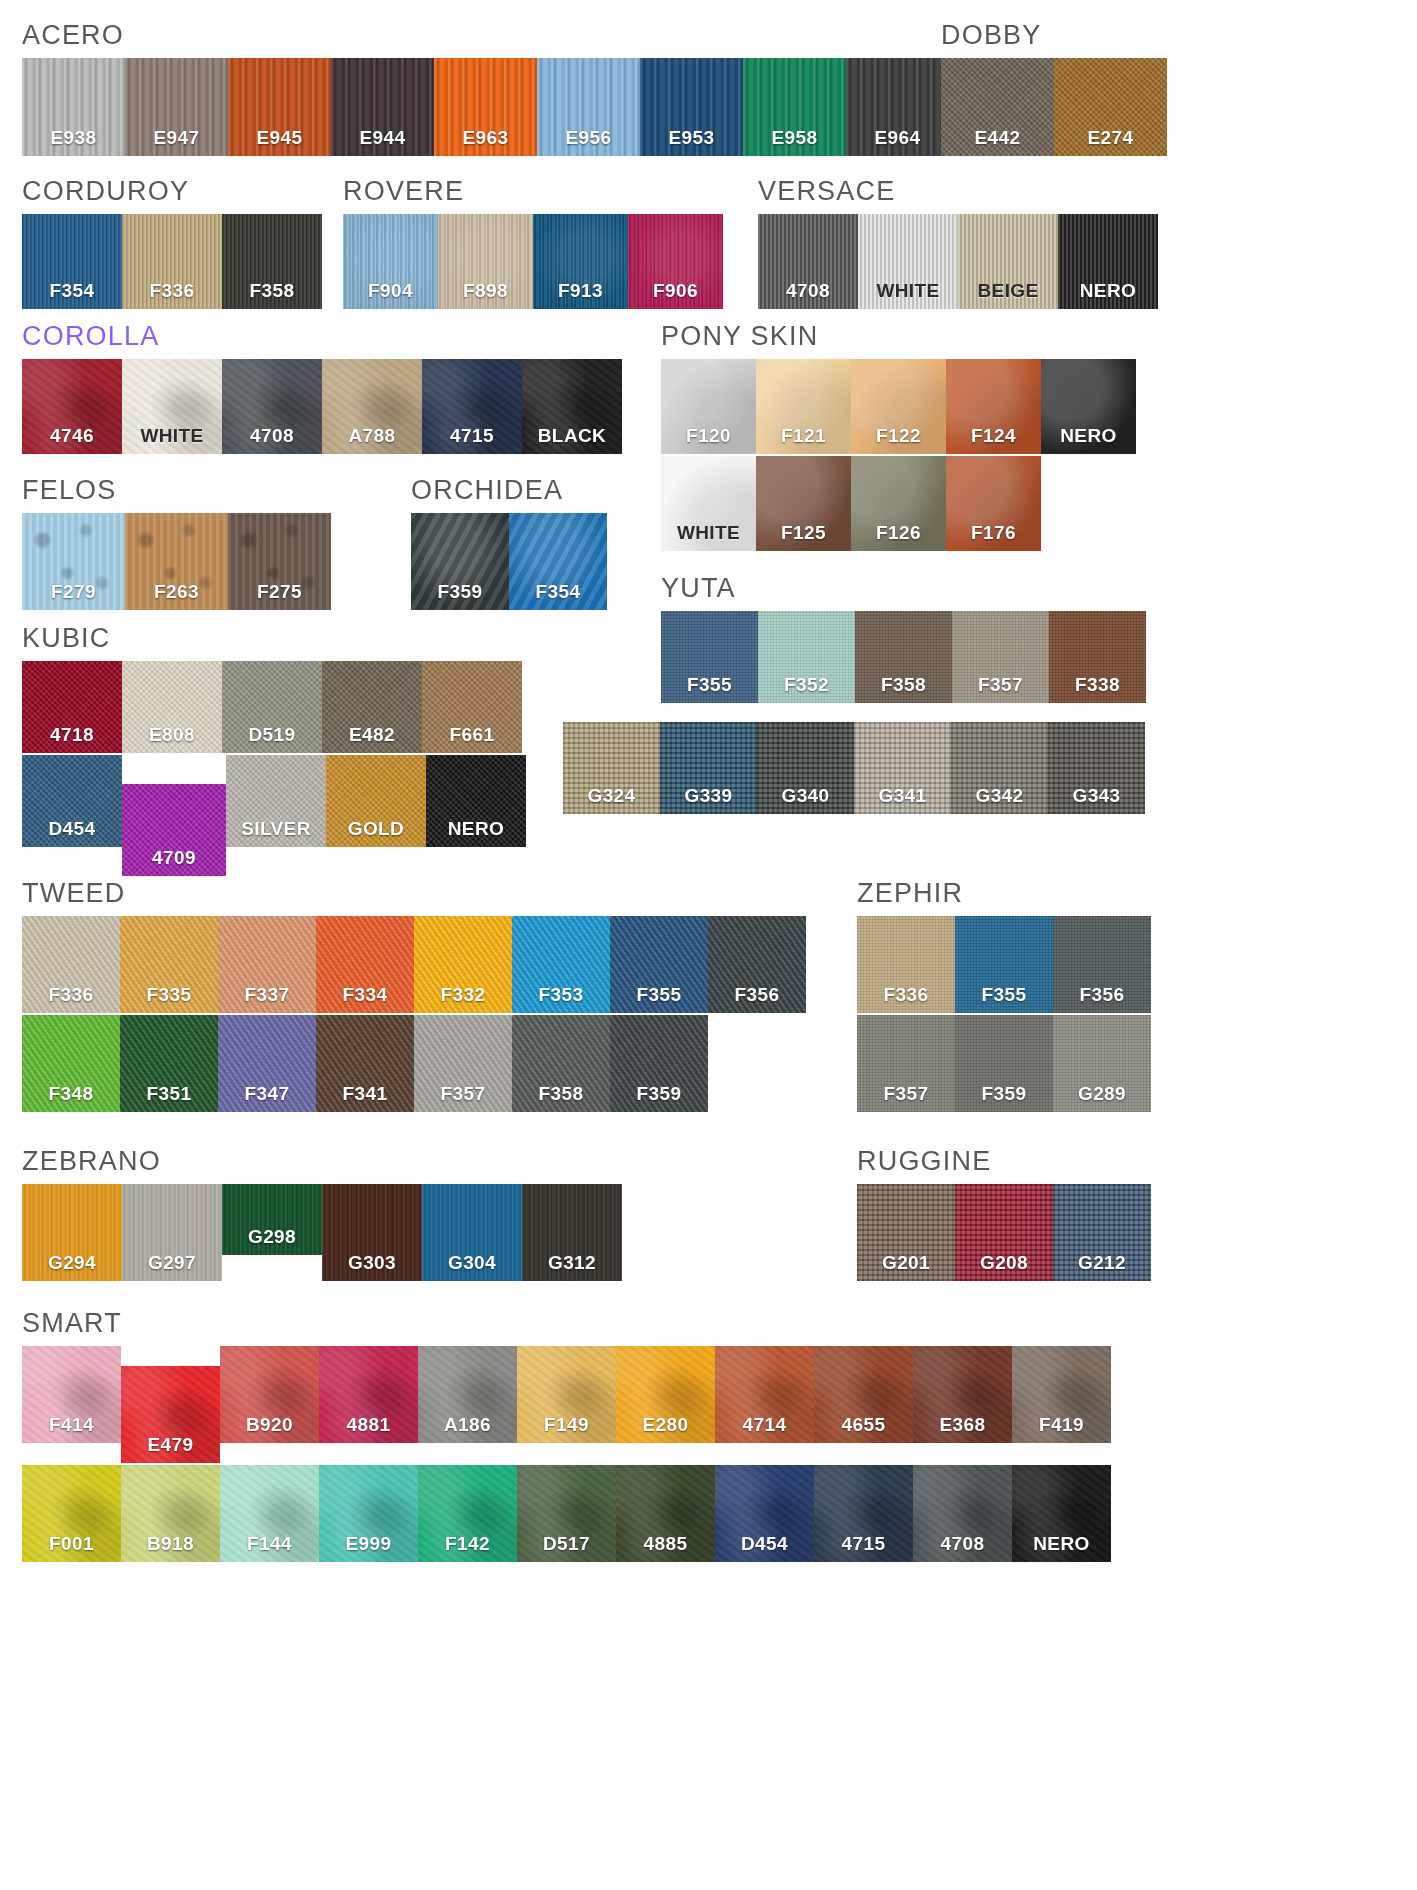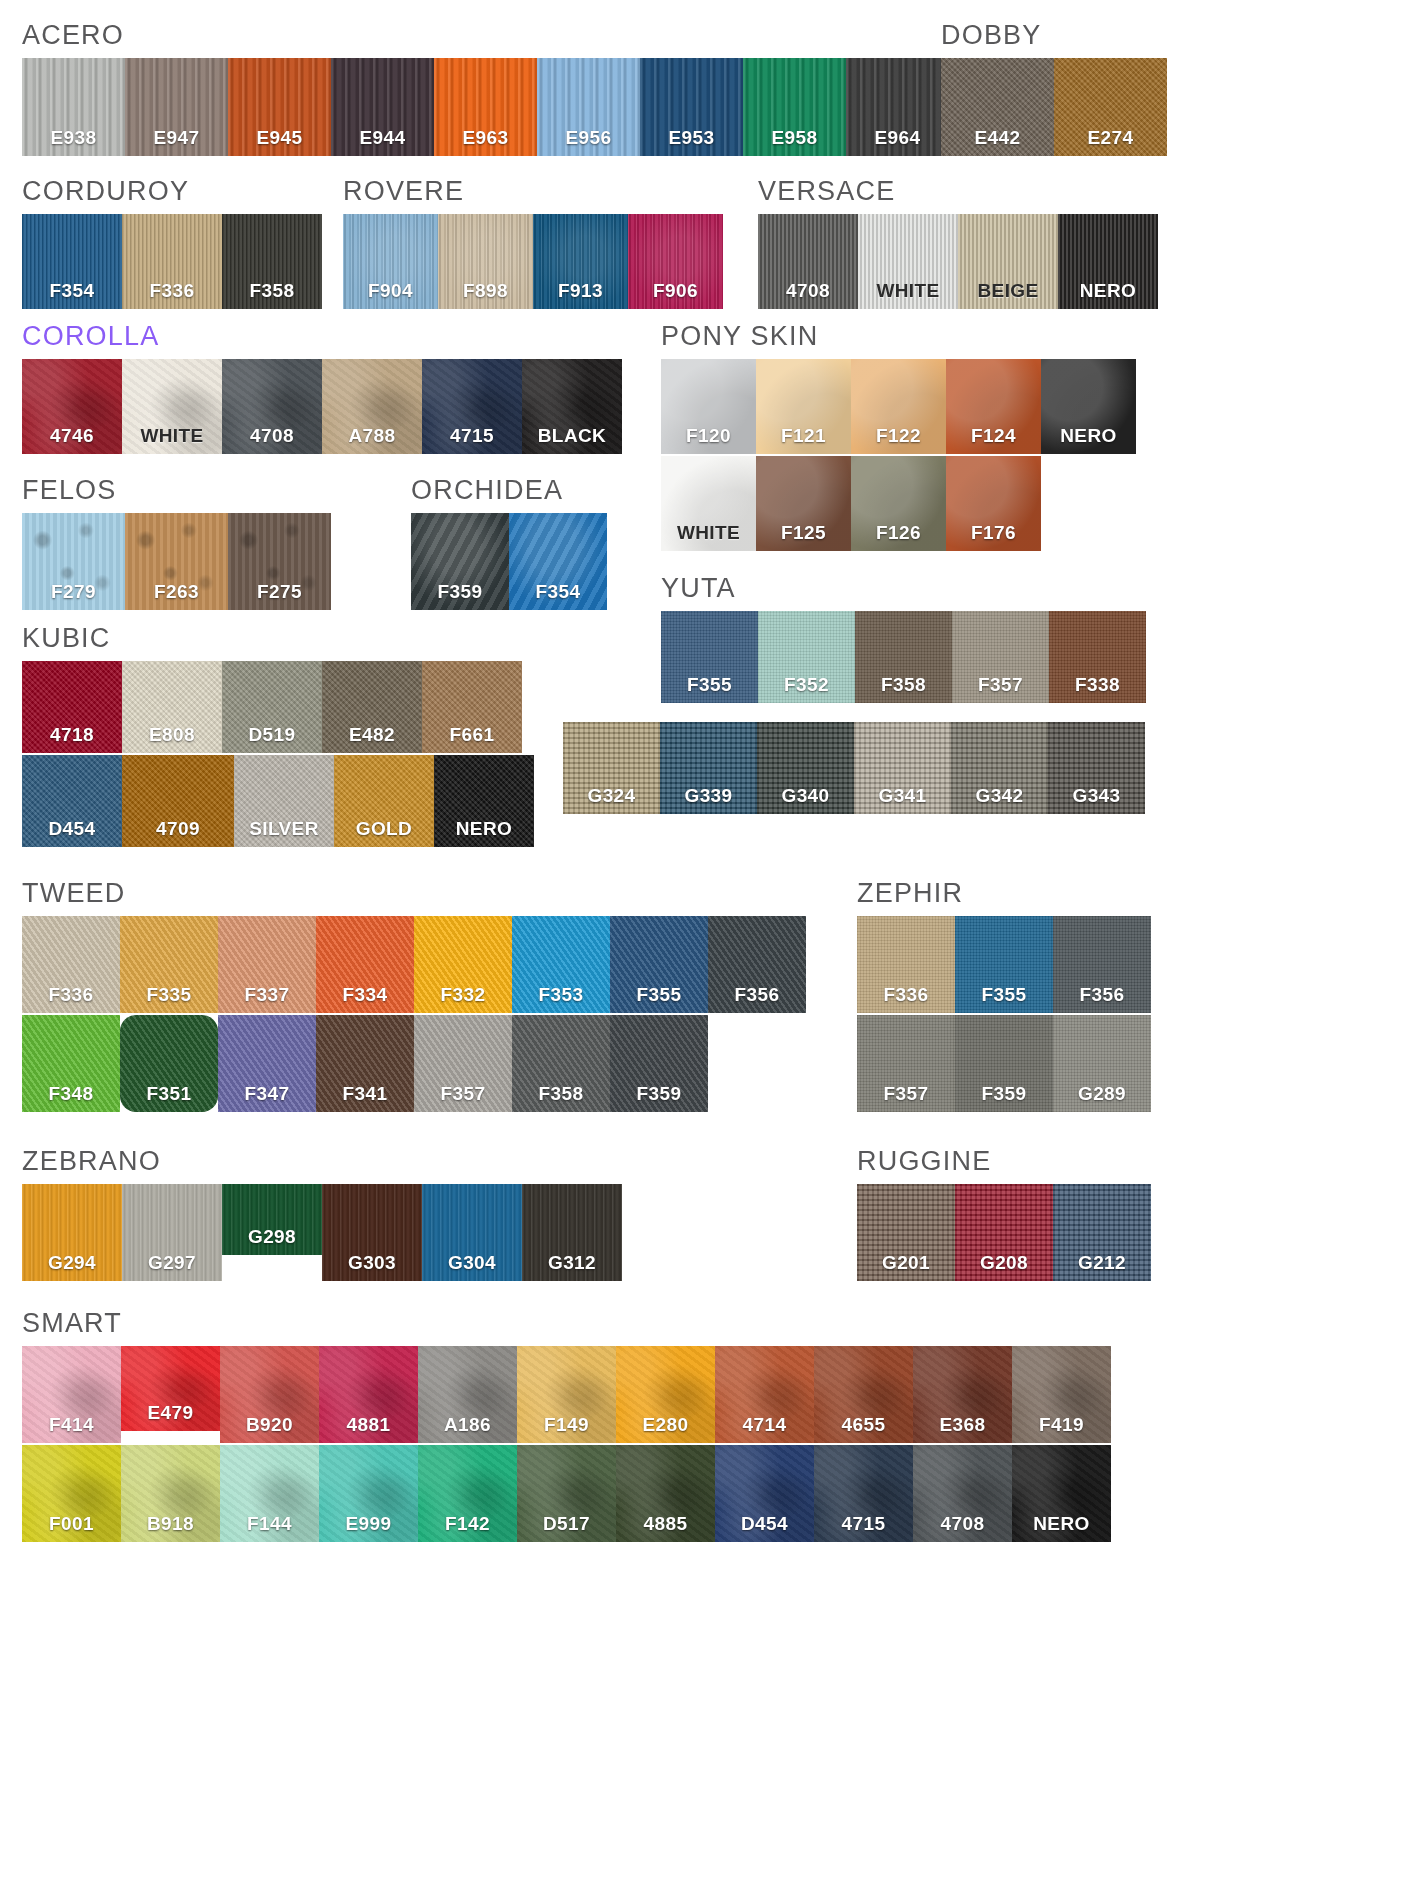--- a/index.html
+++ b/index.html
@@ -428,21 +428,21 @@
           <div class="swatch" style="width: 100px; height: 92px; background: rgb(159, 120, 80);">
             <div class="tex weave"></div>
             <div class="lbl">F661</div>
           </div>
         </div>
         <div class="row">
           <div class="swatch" style="width: 100px; height: 92px; background: rgb(44, 90, 126);">
             <div class="tex weave"></div>
             <div class="lbl">D454</div>
           </div>
-          <div class="swatch" style="width: 112px; height: 92px; background: #a16207;">
+          <div class="swatch" style="width: 104px; height: 92px; background: #a21caf; margin-top: 29px;">
             <div class="tex weave"></div>
             <div class="lbl">4709</div>
           </div>
           <div class="swatch" style="width: 100px; height: 92px; background: rgb(188, 183, 174);">
             <div class="tex weave"></div>
             <div class="lbl">SILVER</div>
           </div>
           <div class="swatch" style="width: 100px; height: 92px; background: rgb(201, 142, 38);">
             <div class="tex weave"></div>
             <div class="lbl">GOLD</div>
@@ -519,21 +519,21 @@
           <div class="swatch" style="width: 98px; height: 97px; background: rgb(60, 68, 72);">
             <div class="tex herring"></div>
             <div class="lbl">F356</div>
           </div>
         </div>
         <div class="row">
           <div class="swatch" style="width: 98px; height: 97px; background: rgb(99, 187, 54);">
             <div class="tex herring"></div>
             <div class="lbl">F348</div>
           </div>
-          <div class="swatch" style="width: 98px; height: 97px; background: rgb(36, 88, 44); border-radius: 16px;">
+          <div class="swatch" style="width: 98px; height: 97px; background: rgb(36, 88, 44);">
             <div class="tex herring"></div>
             <div class="lbl">F351</div>
           </div>
           <div class="swatch" style="width: 98px; height: 97px; background: rgb(107, 106, 168);">
             <div class="tex herring"></div>
             <div class="lbl">F347</div>
           </div>
           <div class="swatch" style="width: 98px; height: 97px; background: rgb(91, 65, 51);">
             <div class="tex herring"></div>
             <div class="lbl">F341</div>
@@ -637,21 +637,21 @@
       </div>
     </div>
     <div class="group" style="left: 22px; top: 1310px;">
       <div class="group-title" style="color: rgb(88, 88, 90);">SMART</div>
       <div class="rows">
         <div class="row">
           <div class="swatch" style="width: 99px; height: 97px; background: rgb(237, 174, 190);">
             <div class="tex leather"></div>
             <div class="lbl">F414</div>
           </div>
-          <div class="swatch" style="width: 99px; height: 85px; background: rgb(232, 38, 44);">
+          <div class="swatch" style="width: 99px; height: 97px; background: rgb(232, 38, 44); margin-top: 20px;">
             <div class="tex leather"></div>
             <div class="lbl">E479</div>
           </div>
           <div class="swatch" style="width: 99px; height: 97px; background: rgb(209, 84, 78);">
             <div class="tex leather"></div>
             <div class="lbl">B920</div>
           </div>
           <div class="swatch" style="width: 99px; height: 97px; background: rgb(195, 37, 80);">
             <div class="tex leather"></div>
             <div class="lbl">4881</div>

